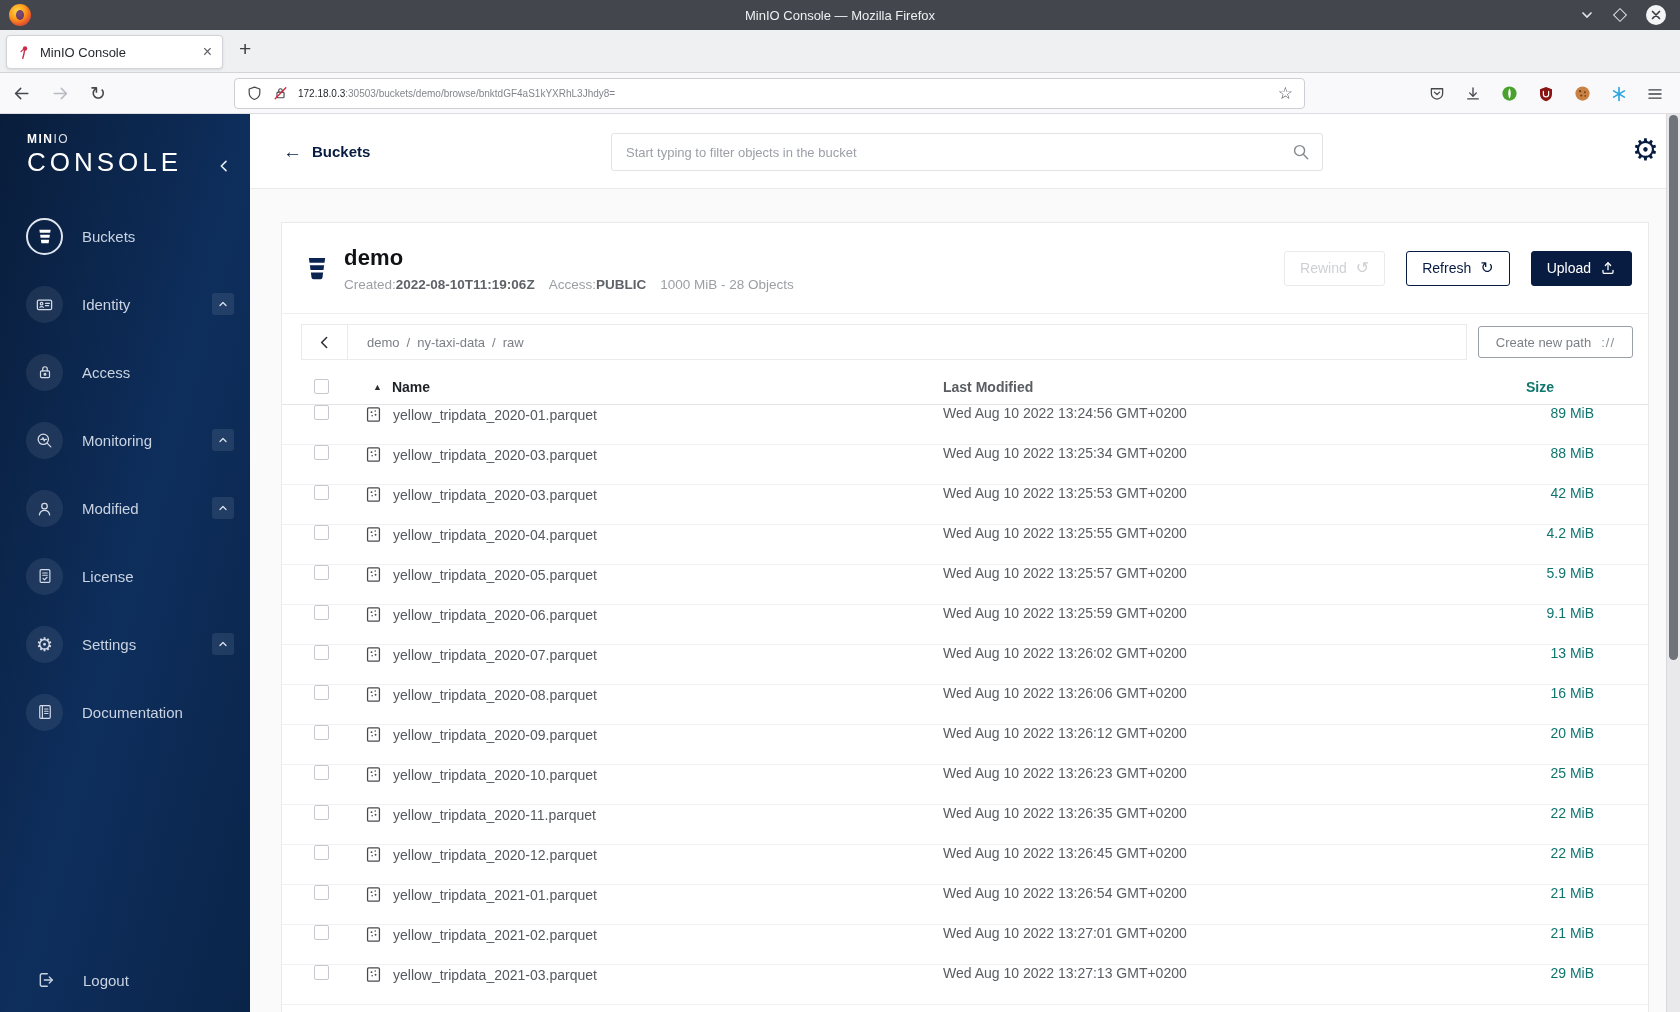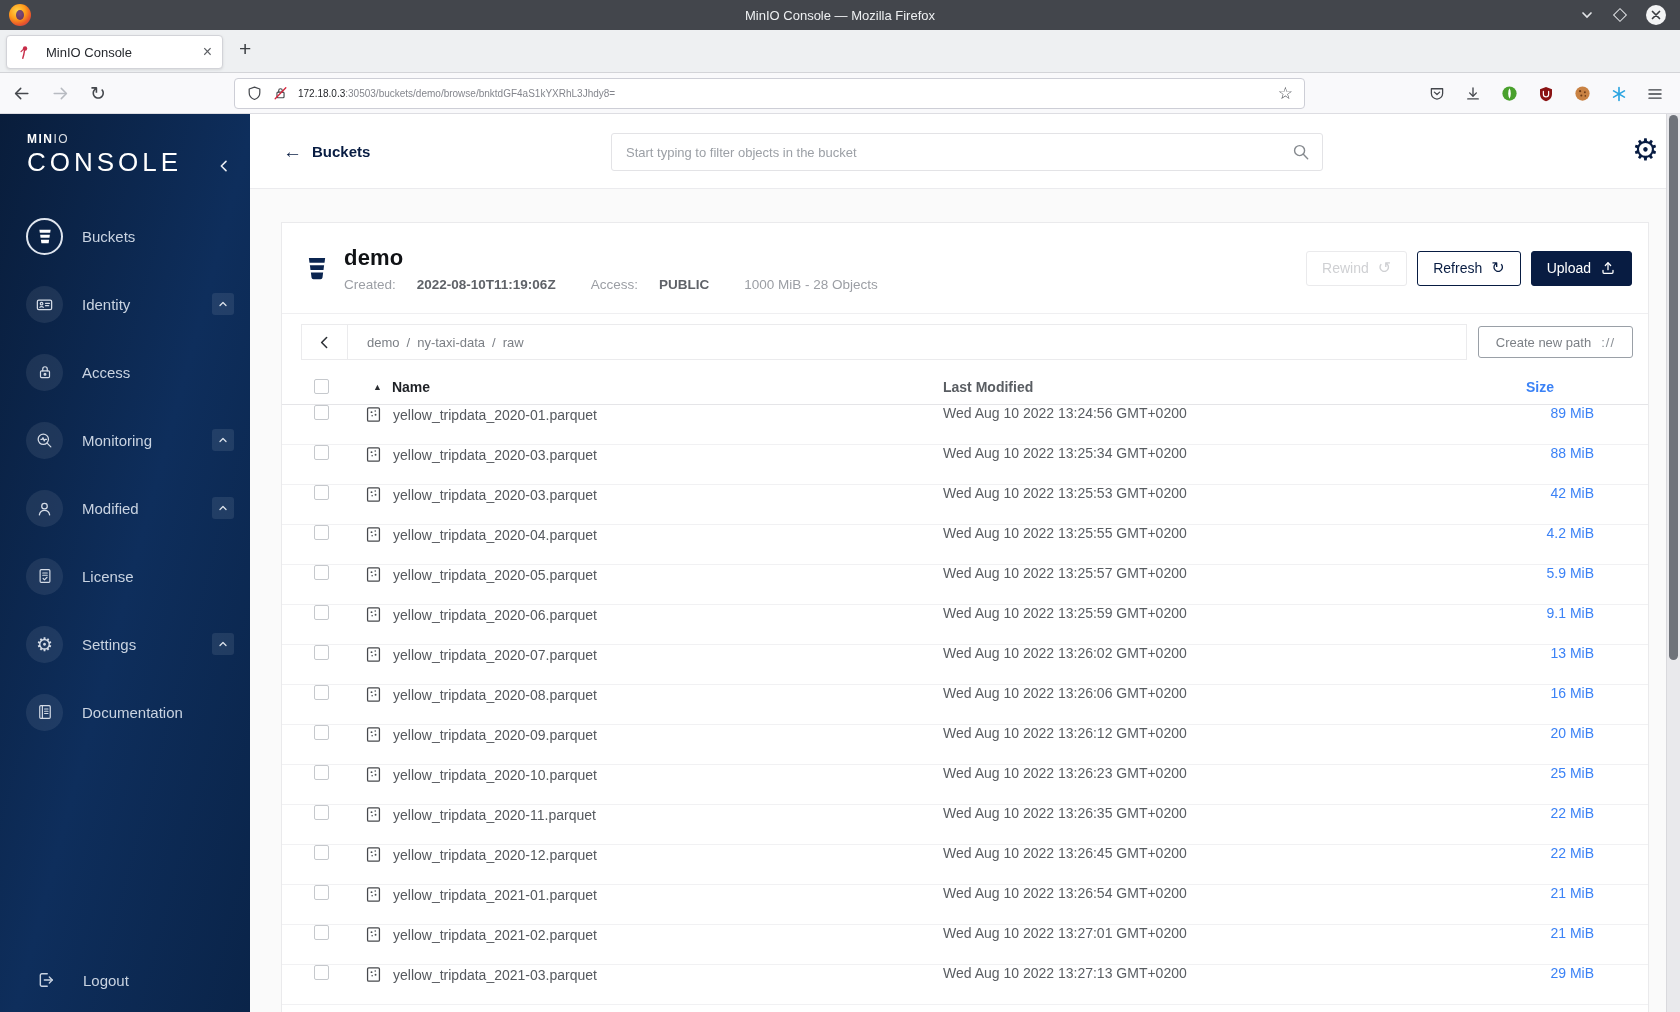--- a/index.html
+++ b/index.html
@@ -14,21 +14,21 @@
   .fx-logo::after { content:""; position:absolute; left:7px; top:6px; width:8px; height:10px; border-radius:50%;
     background:radial-gradient(circle at 50% 40%, #5a2f8f 0%, #3d1d66 100%); opacity:.8; }
   .win-title { flex:1; text-align:center; color:#eef0f2; font-size:13px; }
   .win-controls { position:absolute; right:14px; top:0; height:30px; display:flex; align-items:center; gap:21px; }
   .wc { display:flex; align-items:center; justify-content:center; }
   .wc-diamond { width:10px; height:10px; border:1.6px solid #e2e4e7; transform:rotate(45deg); }
   .wc-close { width:20px; height:20px; border-radius:50%; background:#f3f4f5; }
 
   .tabbar { position:absolute; top:30px; left:0; right:0; height:43px; background:#eef0f2; border-bottom:1px solid #d3d4d8; }
   .tab { position:absolute; left:6px; top:5px; width:217px; height:34px; background:#fff; border:1px solid #d2d3d8;
-    border-radius:4px; display:flex; align-items:center; padding:0 10px; gap:15px; box-shadow:0 1px 3px rgba(0,0,0,.1); }
+    border-radius:4px; display:flex; align-items:center; padding:0 10px; gap:9px; box-shadow:0 1px 3px rgba(0,0,0,.1); }
   .tab-label { flex:1; font-size:13px; color:#26292e; white-space:nowrap; overflow:hidden; }
   .tab-close { color:#5b5e63; font-size:16px; line-height:1; }
   .newtab-btn { position:absolute; left:239px; top:7px; font-size:21px; color:#3c3f44; font-weight:400; }
 
   .toolbar { position:absolute; top:73px; left:0; right:0; height:41px; background:#f9f9fb; border-bottom:1px solid #dddde2; }
   .nav-icons { position:absolute; left:12px; top:0; height:41px; display:flex; align-items:center; gap:20px; }
   .urlbar { position:absolute; left:234px; top:5px; width:1071px; height:31px; background:#fff; border:1px solid #cdced6;
     border-radius:4px; display:flex; align-items:center; padding:0 11px; gap:9px; }
   .url-text { font-size:10px; white-space:nowrap; overflow:hidden; }
   .url-host { color:#1f2125; }
@@ -74,24 +74,24 @@
   .search-mag { position:absolute; right:12px; top:9px; color:#85898e; }
   .header-gear { position:absolute; right:21px; top:21px; font-size:30px; line-height:1; color:#081C42; cursor:pointer; }
 
   .card { position:absolute; left:31px; right:31px; top:108px; height:1400px; background:#fff;
     border:1px solid #eaeaec; }
 
   .bucket-head { display:flex; align-items:center; height:91px; padding:0 16px 0 20px; border-bottom:1px solid #efeff1; }
   .bucket-glyph { color:#0b2550; flex:0 0 30px; }
   .bucket-titleblock { margin-left:12px; }
   .bucket-name { font-size:22px; font-weight:bold; color:#101215; letter-spacing:.2px; }
-  .bucket-meta { margin-top:6px; font-size:13.5px; color:#9b9ea4; display:flex; gap:21px; align-items:baseline; }
+  .bucket-meta { margin-top:6px; font-size:13.5px; color:#9b9ea4; display:flex; gap:0; align-items:baseline; }
   .meta-val { font-weight:bold; color:#5f6268; margin-right:14px; }
   .meta-summary { color:#9b9ea4; }
-  .head-actions { margin-left:auto; display:flex; gap:10px;align-items:center; }
+  .head-actions { margin-left:auto; display:flex; gap:21px;align-items:center; }
   .btn { height:35px; border-radius:3px; font-size:14px; display:flex; align-items:center; gap:9px; padding:0 15px;
     background:#fff; cursor:pointer; font-family:"Liberation Sans",sans-serif; }
   .btn .bicon { font-size:16px; line-height:1; }
   .btn-rewind { border:1px solid #eaeaec; color:#cfd0d3; }
   .btn-refresh { border:1px solid #081C42; color:#081C42; }
   .btn-upload { background:#081C42; border:1px solid #081C42; color:#fff; }
 
   .browse-bar { display:flex; align-items:center; padding:10px 15px 9px 19px; }
   .path-box { flex:1; height:36px; border:1px solid #ebebed; background:#fff; display:flex; align-items:center; margin-right:11px; }
   .path-back { width:46px; height:100%; border-right:1px solid #ebebed; display:flex; align-items:center;
@@ -107,21 +107,21 @@
     font-size:14px; font-weight:bold; color:#1e2126; }
   .trow { display:flex; align-items:flex-start; height:40px; border-bottom:1px solid #f1f1f3; cursor:pointer; }
   .cell-check { width:78px; display:flex; justify-content:center; }
   .checkbox { width:15px; height:15px; border:1px solid #c6c9cd; border-radius:2px; background:#fff; display:inline-block; cursor:pointer; }
   .cell-name { flex:1; display:flex; align-items:center; gap:10px; }
   .sort-icon { font-size:9px; color:#2a2d31; margin-left:13px; }
   .hname-label { }
   .cell-name .obj-icon { margin-left:4px; color:#47494d; display:flex; }
   .obj-name { font-size:14px; color:#55595e; }
   .cell-mod { width:460px; font-size:14px; color:#595d62; }
-  .cell-size { width:245px; text-align:right; padding-right:54px; font-size:14px; color:#3b82f6; }
+  .cell-size { width:245px; text-align:right; padding-right:54px; font-size:14px; color:#0f766e; }
   .hcell-size { width:245px; text-align:left; padding-left:123px; }
 
   
   .scrollbar { position:absolute; top:114px; right:0; bottom:0; width:14px; background:#e9e9ec; border-left:1px solid #d9d9dd; }
   .scroll-thumb { position:absolute; top:1px; left:2px; width:9px; height:545px; background:#6f737a; border-radius:5px; }
 
   svg { display:block; }
 </style>
 </head>
 <body>

